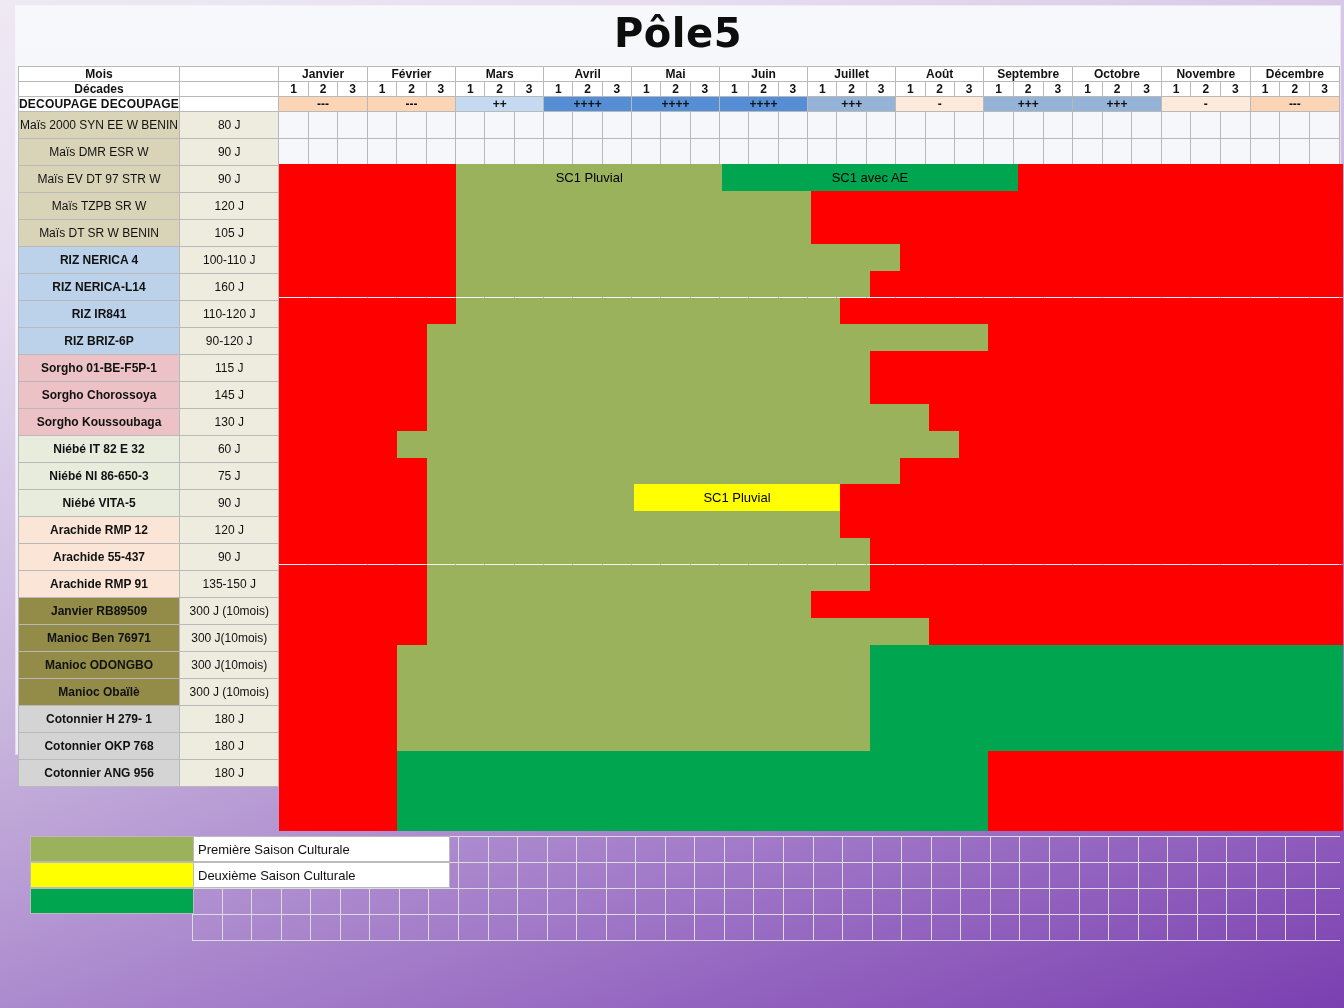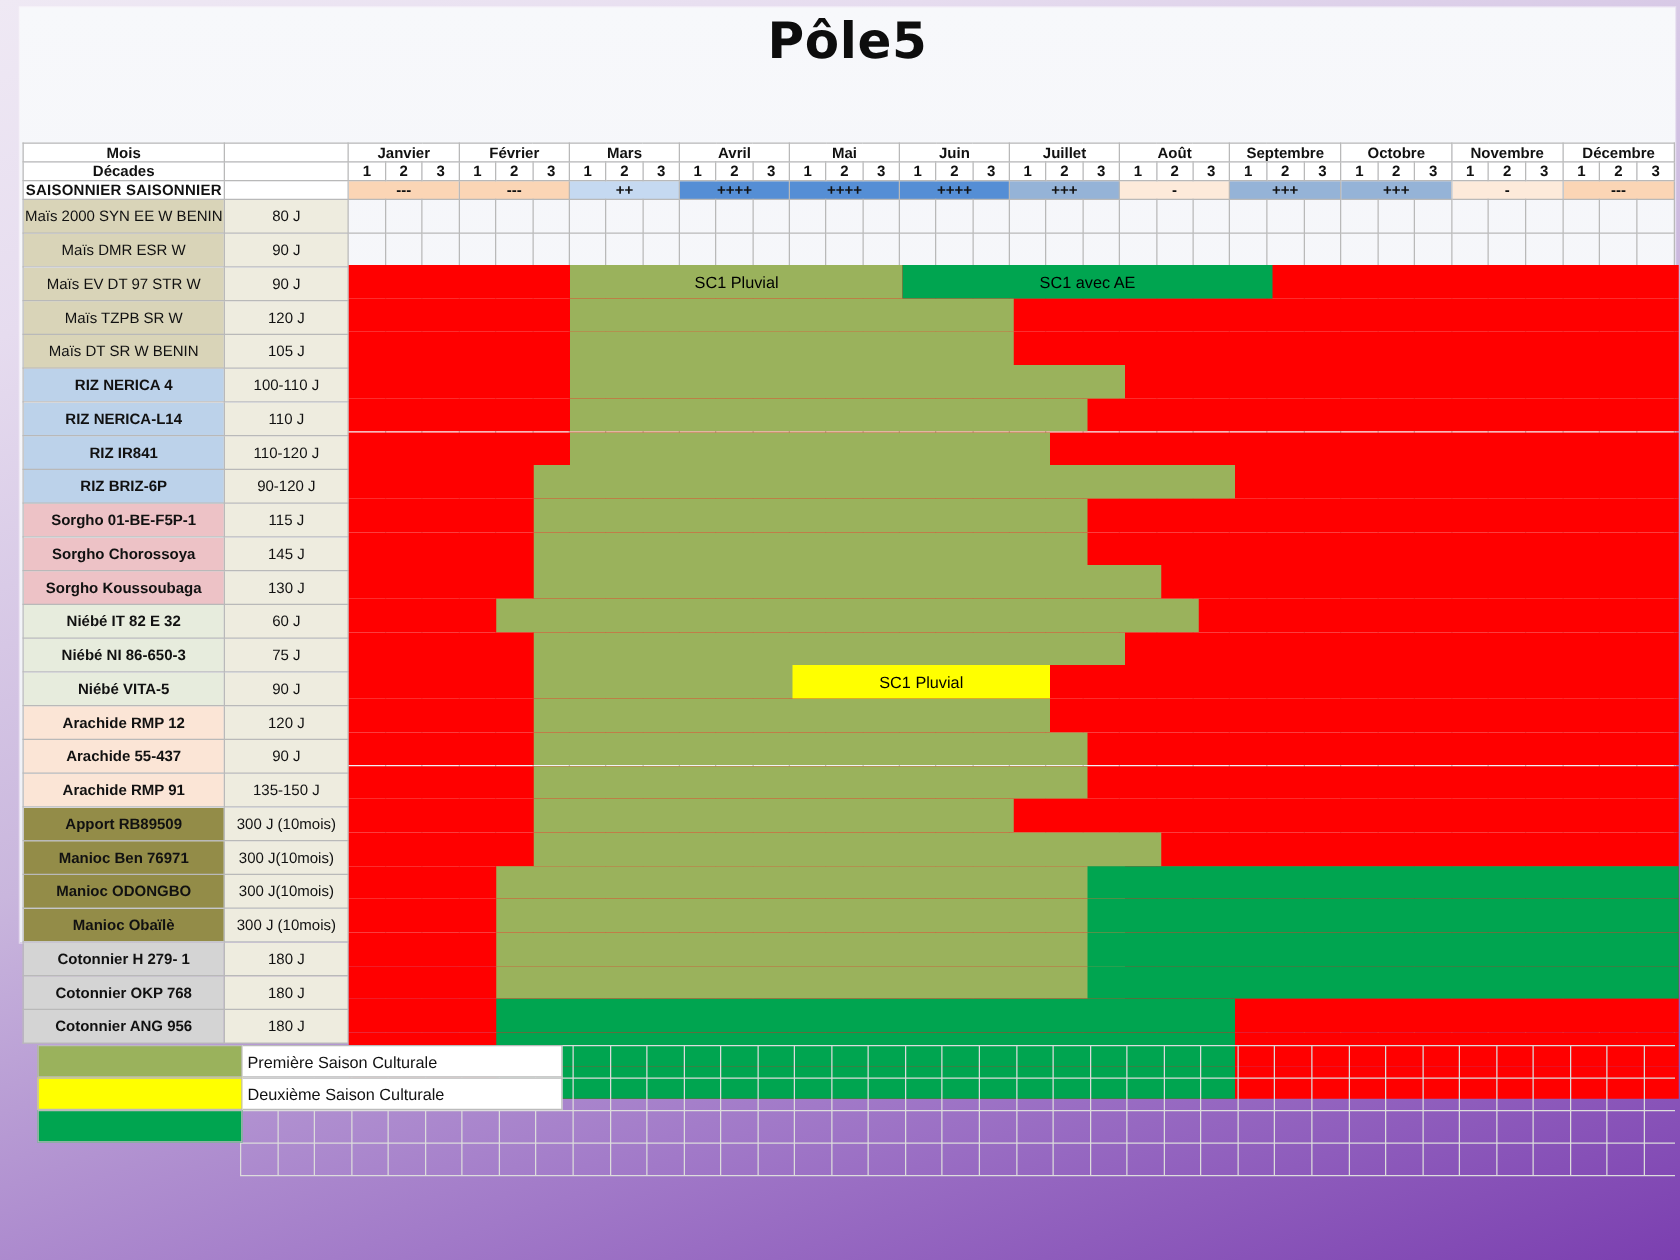--- a/index.html
+++ b/index.html
@@ -16,21 +16,21 @@
     box-shadow:0 0 0 1px rgba(255,255,255,.5);
   }
   #title{
     position:absolute;left:0;top:4px;width:1324px;text-align:center;
     font-size:40px;font-weight:bold;color:#0d0d0d;letter-spacing:.5px;
     font-family:"DejaVu Sans", sans-serif;
   }
 
   
   #tableWrap{
-    position:absolute;left:2px;top:60px;width:1322px;height:872px;margin-top:48px;
+    position:absolute;left:2px;top:60px;width:1322px;height:872px;
   }
   table.cal{border-collapse:collapse;table-layout:fixed;}
   table.cal td,table.cal th{
     padding:0;margin:0;border:1px solid #b9b9b9;
     font-family:"Liberation Sans", sans-serif;
     font-size:12px;color:#111;text-align:center;vertical-align:middle;
     overflow:hidden;white-space:nowrap;
   }
   .hdr-mois{font-weight:bold;font-size:16px;background:#ffffff;}
   .hdr-dec{font-weight:bold;font-size:16px;background:#ffffff;}
@@ -152,21 +152,21 @@
             <th class="decnum deccell">2</th>
             <th class="decnum deccell">3</th>
             <th class="decnum deccell">1</th>
             <th class="decnum deccell">2</th>
             <th class="decnum deccell">3</th>
             <th class="decnum deccell">1</th>
             <th class="decnum deccell">2</th>
             <th class="decnum deccell">3</th>
           </tr>
         <tr>
-          <th class="colcrop hdr-dec-sais">SAISONNIER SAISONNIER</th>
+          <th class="colcrop hdr-dec-sais">DECOUPAGE DECOUPAGE</th>
           <th class="colcyc hdr-dec-sais"></th>
 
         <th class="seas s-mm" colspan="3">---</th>
             <th class="seas s-mm" colspan="3">---</th>
             <th class="seas s-pp" colspan="3">++</th>
             <th class="seas s-pppp" colspan="3">++++</th>
             <th class="seas s-pppp" colspan="3">++++</th>
             <th class="seas s-pppp" colspan="3">++++</th>
             <th class="seas s-ppp" colspan="3">+++</th>
             <th class="seas s-m" colspan="3">-</th>
@@ -412,21 +412,21 @@
             <td class="gridcell deccell"></td>
             <td class="gridcell deccell"></td>
             <td class="gridcell deccell"></td>
             <td class="gridcell deccell"></td>
             <td class="gridcell deccell"></td>
             <td class="gridcell deccell"></td>
             <td class="gridcell deccell"></td>
           </tr>
           <tr>
             <td class="crop g-riz">RIZ NERICA-L14</td>
-            <td class="cyc">110 J</td>
+            <td class="cyc">160 J</td>
             <td class="gridcell deccell"></td>
             <td class="gridcell deccell"></td>
             <td class="gridcell deccell"></td>
             <td class="gridcell deccell"></td>
             <td class="gridcell deccell"></td>
             <td class="gridcell deccell"></td>
             <td class="gridcell deccell"></td>
             <td class="gridcell deccell"></td>
             <td class="gridcell deccell"></td>
             <td class="gridcell deccell"></td>
@@ -891,21 +891,21 @@
             <td class="gridcell deccell"></td>
             <td class="gridcell deccell"></td>
             <td class="gridcell deccell"></td>
             <td class="gridcell deccell"></td>
             <td class="gridcell deccell"></td>
             <td class="gridcell deccell"></td>
             <td class="gridcell deccell"></td>
             <td class="gridcell deccell"></td>
           </tr>
           <tr>
-            <td class="crop g-manioc">Apport RB89509</td>
+            <td class="crop g-manioc">Janvier RB89509</td>
             <td class="cyc">300 J (10mois)</td>
             <td class="gridcell deccell"></td>
             <td class="gridcell deccell"></td>
             <td class="gridcell deccell"></td>
             <td class="gridcell deccell"></td>
             <td class="gridcell deccell"></td>
             <td class="gridcell deccell"></td>
             <td class="gridcell deccell"></td>
             <td class="gridcell deccell"></td>
             <td class="gridcell deccell"></td>

